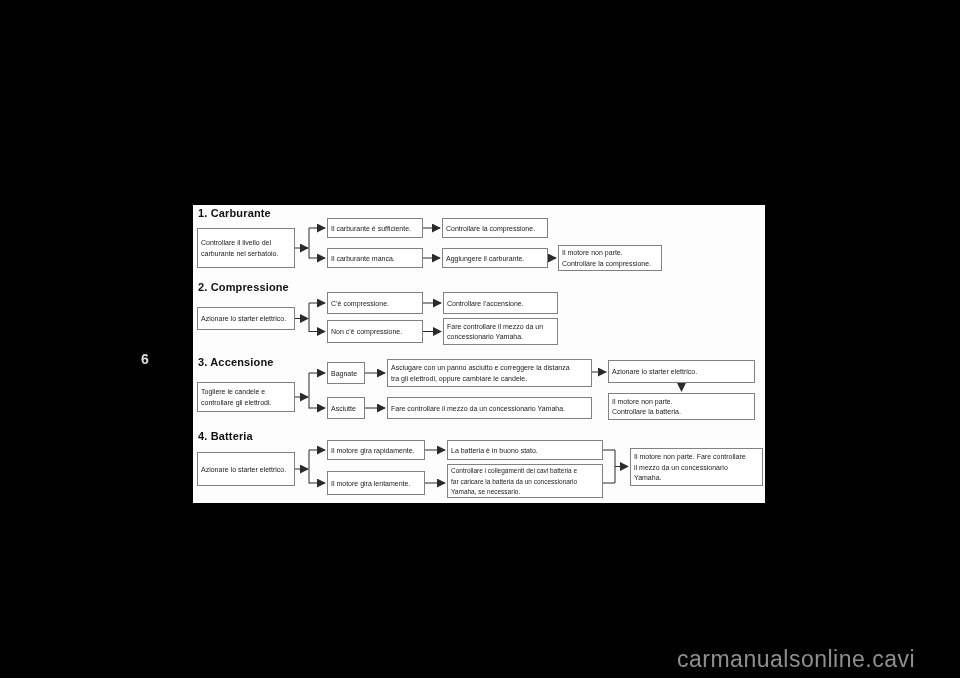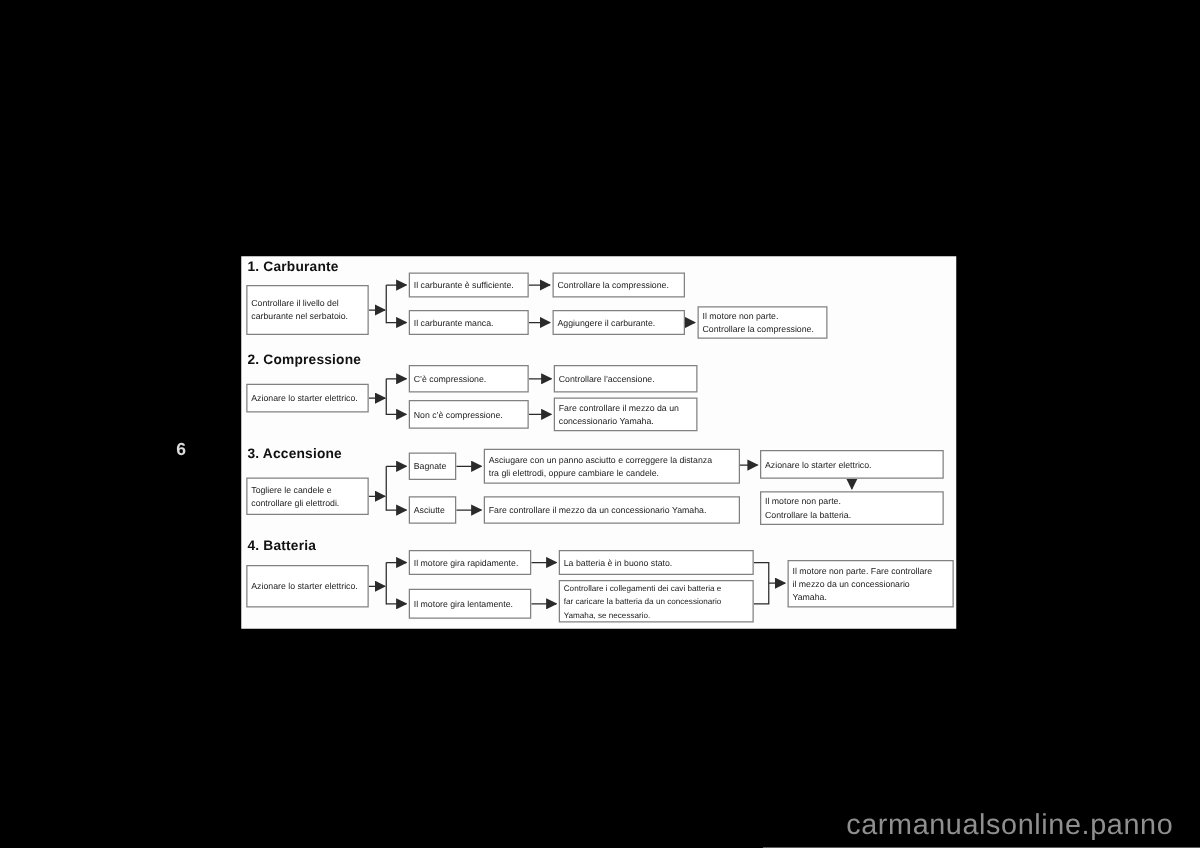--- a/index.html
+++ b/index.html
@@ -133,15 +133,15 @@
     <div class="box" style="left:268px;top:532px;width:196px;height:48px">Il motore gira lentamente.</div>
     <div class="box small" style="left:508px;top:518px;width:312px;height:68px">Controllare i collegamenti dei cavi batteria e
 far caricare la batteria da un concessionario
 Yamaha, se necessario.</div>
     <div class="box" style="left:874px;top:486px;width:266px;height:76px">Il motore non parte. Fare controllare
 il mezzo da un concessionario
 Yamaha.</div>
 
   </div>
 
-  <div class="watermark">carmanualsonline.panno</div>
+  <div class="watermark">carmanualsonline.cavi</div>
 
 </div>
 
 </body></html>

